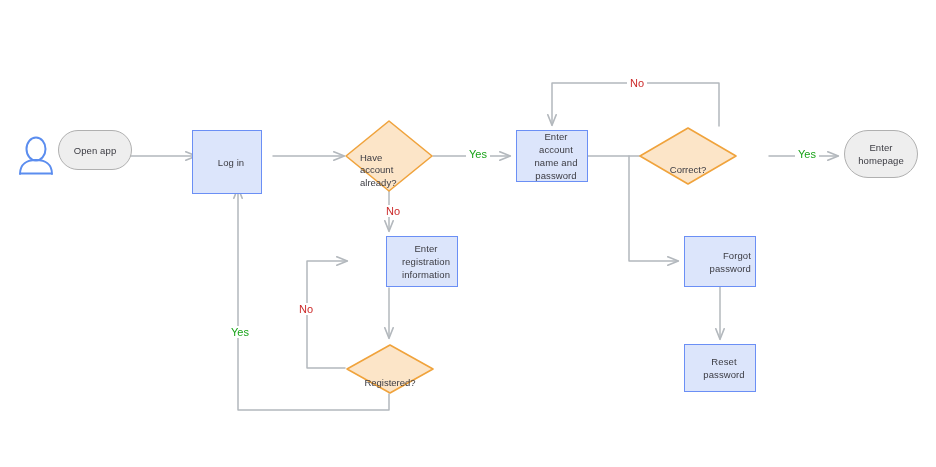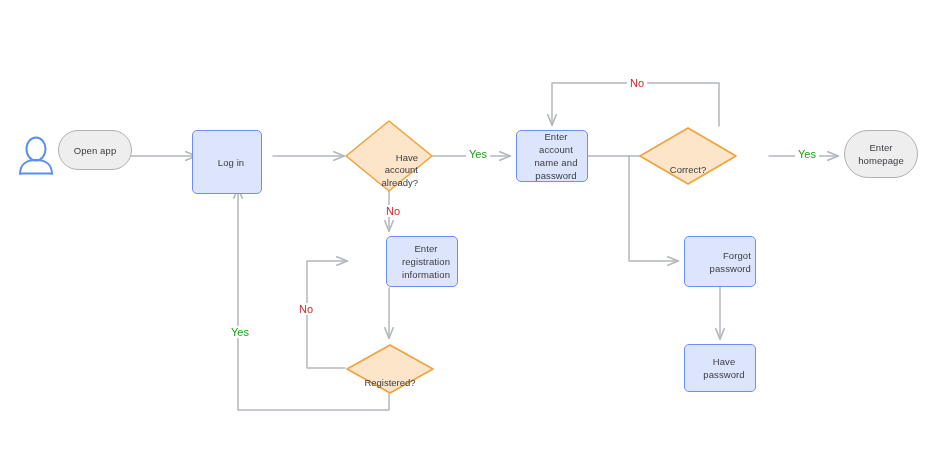--- a/index.html
+++ b/index.html
@@ -40,39 +40,39 @@
     padding: 0 4px;
   }
   .term {
     background: #eeeeee;
     border: 1.2px solid #b0b0b0;
     border-radius: 26px;
   }
   .proc {
     background: #dce5fb;
     border: 1.4px solid #6b8ff5;
-    border-radius: 5px;
+    border-radius: 0;
     padding-left: 8px;
   }
   .diamond-wrap {
     position: absolute;
     display: flex;
     align-items: center;
     justify-content: center;
   }
   .diamond-wrap .dshape {
     position: absolute;
     left: 0; top: 0;
     width: 100%;
     height: 100%;
   }
   .diamond-wrap .label {
     position: relative;
     z-index: 2;
-    text-align: right;
+    text-align: left;
     font-size: 9.5px;
     line-height: 12.5px;
     color: #3b3b42;
     margin-top: 29px;
   }
   .edge-label {
     position: absolute;
     font-size: 11px;
     color: #cc2b2b;
     background: #ffffff;
@@ -172,21 +172,21 @@
       <polygon points="45,2 88,26 45,50 2,26" fill="#fce5c8" stroke="#f0a33c" stroke-width="1.6" stroke-linejoin="round"></polygon>
     </svg>
     <span class="label">Registered?</span>
   </div>
 
   <div class="node proc" style="left:684px; top:236px; width:72px; height:51px;text-align:right;">
     <span class="label">Forgot password</span>
   </div>
 
   <div class="node proc" style="left:684px; top:344px; width:72px; height:48px;">
-    <span class="label">Have password</span>
+    <span class="label">Reset password</span>
   </div>
 
   <div class="edge-label yes" style="left:466px; top:148px;">Yes</div>
 
   <div class="edge-label" style="left:383px; top:205px;">No</div>
 
   <div class="edge-label" style="left:296px; top:303px;">No</div>
 
   <div class="edge-label yes" style="left:228px; top:326px;">Yes</div>
 

